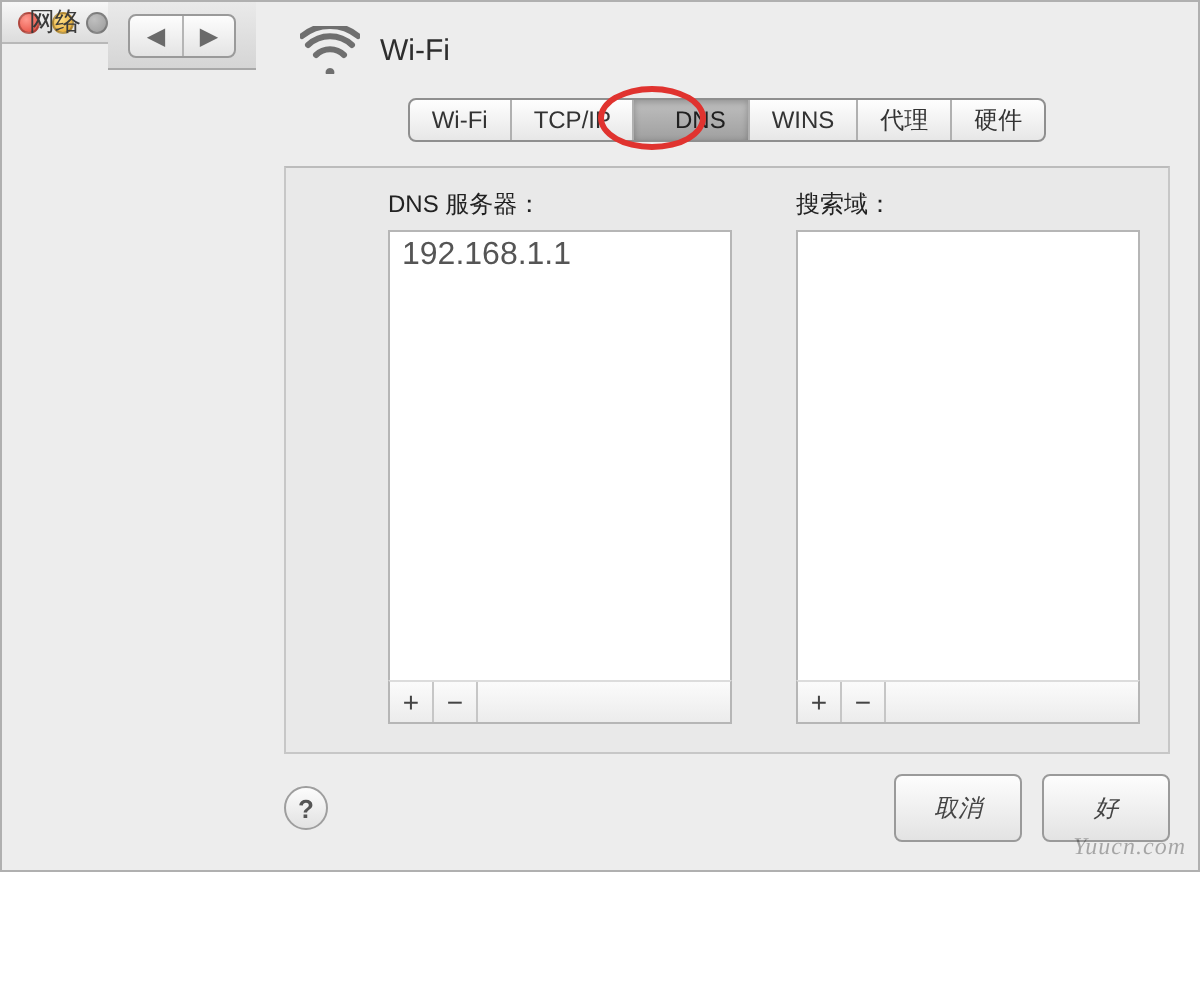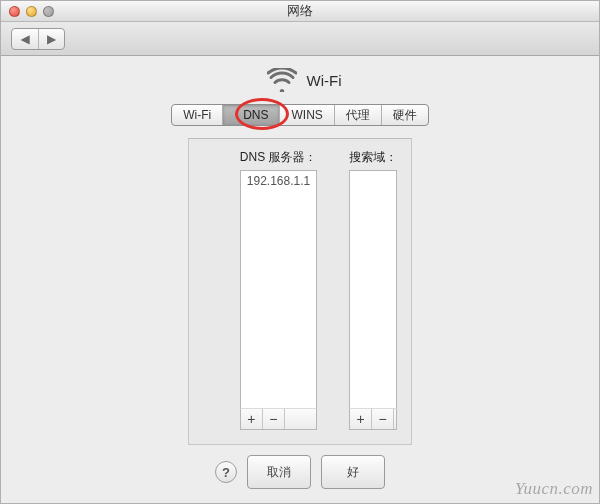--- a/index.html
+++ b/index.html
@@ -7,26 +7,26 @@
     font-family: "Lucida Grande", "Helvetica Neue", Arial, sans-serif;
     font-size: 12px;
     background: #ffffff;
     width: 600px;
     height: 504px;
     overflow: hidden;
     position: relative;
   }
   .window {
     width: 600px;
-    height: 504px;
+    height: 436px;
     border: 1px solid #b0b0b0;
     background: #ededed;
     position: relative;
     display: flex;
-    flex-direction: column;
+    flex-direction: row;
   }
   
   .titlebar {
     height: 21px;
     background: linear-gradient(#f7f7f7, #dcdcdc);
     border-bottom: 1px solid #b8b8b8;
     display: flex;
     align-items: center;
     position: relative;
   }
@@ -84,21 +84,20 @@
     color: #444;
     display: flex; align-items: center;
   }
   
   .content {
     flex: 1;
     padding: 10px 14px 14px 14px;
     display: flex;
     flex-direction: column;
     position: relative;
-    align-items: center;
   }
   .iface {
     display: flex;
     align-items: center;
     gap: 10px;
     margin: 2px 0 8px 8px;
   }
   .wifi-icon {
     width: 30px; height: 24px;
     position: relative;
@@ -175,21 +174,21 @@
     color: #222;
     margin-bottom: 4px;
   }
   .listbox {
     flex: 1;
     background: #ffffff;
     border: 1px solid #b6b6b6;
     border-radius: 0;
     overflow: auto;
     padding: 2px 6px;
-    font-size: 12px;
+    font-size: 16px;
     color: #555;
   }
   .listbox div {
     padding: 1px 0;
   }
   .listfooter {
     height: 22px;
     border: 1px solid #b6b6b6;
     border-top: 1px solid #dcdcdc;
     margin-top: -1px;
@@ -231,27 +230,28 @@
     height: 22px;
     min-width: 64px;
     border: 1px solid #9a9a9a;
     border-radius: 4px;
     background: linear-gradient(#fdfdfd,#e3e3e3);
     padding: 16px 12px;
     font-size: 12px;
     color: #444;
     display: flex; align-items: center; justify-content: center;
     margin-left: 10px;
+    font-style: italic;
   }
   .watermark {
     position: absolute;
     right: 6px;
     bottom: 4px;
     color: rgba(0,0,0,.30);
-    font-size: 17px;
+    font-size: 12px;
     font-style: italic;
     font-family: Georgia, serif;
     letter-spacing: .5px;
     pointer-events: none;
     text-align: center;
   }
 </style>
 </head>
 <body>
 
@@ -287,20 +287,21 @@
           <path d="M4 9.5 a16 16 0 0 1 22 0" stroke="#6f6f6f" stroke-width="3" fill="none" stroke-linecap="round"></path>
           <path d="M1 5 a22 22 0 0 1 28 0" stroke="#6f6f6f" stroke-width="3" fill="none" stroke-linecap="round"></path>
         </svg>
       </span>
       <span class="iface-name">Wi-Fi</span>
     </div>
 
     <div class="tabwrap">
       <div class="tabs" id="tabs">
           <div class="tab">Wi-Fi</div>
+          <div class="tab">TCP/IP</div>
           <div class="tab selected">DNS</div>
           <div class="tab">WINS</div>
           <div class="tab">代理</div>
           <div class="tab">硬件</div>
         </div>
       <div class="tab-highlight"></div>
     </div>
 
     <div class="box">
       <div class="cols">

